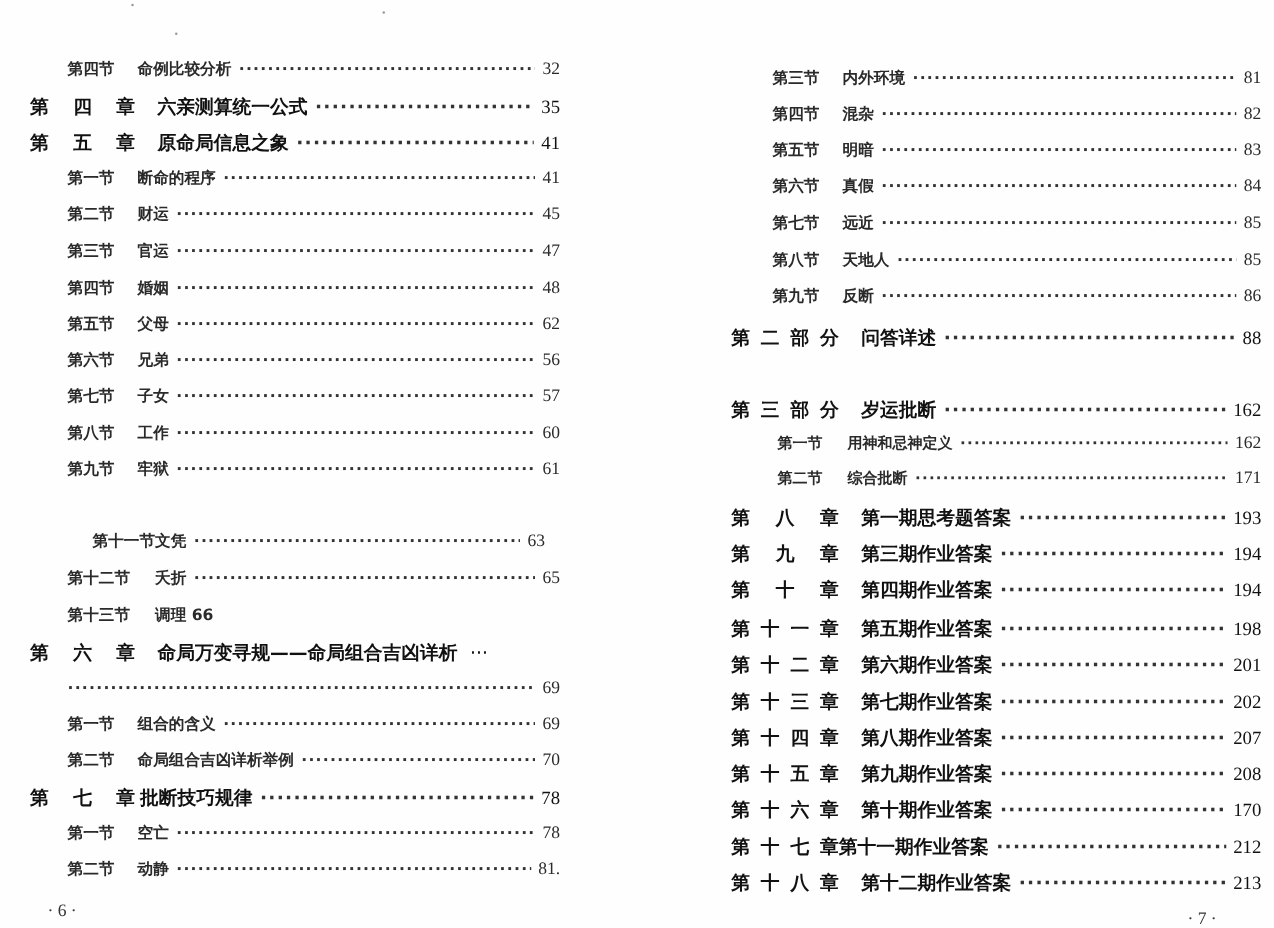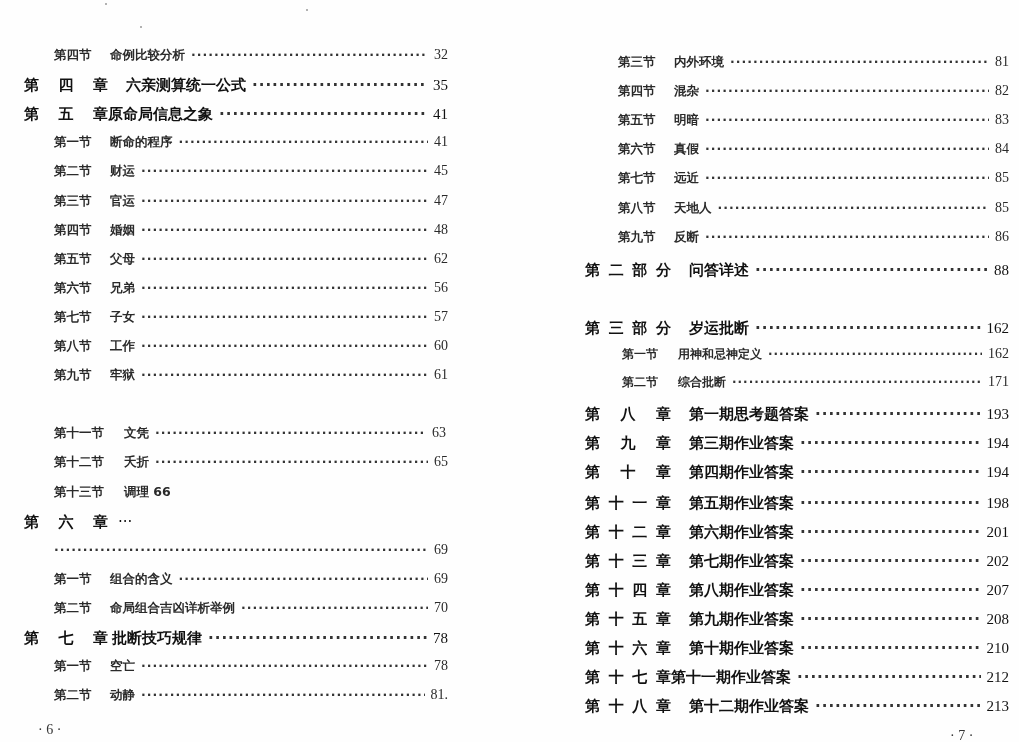--- a/index.html
+++ b/index.html
@@ -45,21 +45,21 @@
       <span class="title" style="margin-left: 18px;">六亲测算统一公式</span>
       <span class="lead"></span>
       <span class="pg">35</span>
     </div>
     <div class="row chap" style="top: 105.2px; left: 24px; right: 22px;">
       <span class="num" style="width: 84px; display: inline-flex; justify-content: space-between;">
         <span>第</span>
         <span>五</span>
         <span>章</span>
       </span>
-      <span class="title" style="">原命局信息之象</span>
+      <span class="title" style="margin-left: 18px;">原命局信息之象</span>
       <span class="lead"></span>
       <span class="pg">41</span>
     </div>
     <div class="row sec" style="top: 134.3px; left: 54px; right: 22px;">
       <span class="num" style="width: 56px;">第一节</span>
       <span class="title">断命的程序</span>
       <span class="lead"></span>
       <span class="pg">41</span>
     </div>
     <div class="row sec" style="top: 163.4px; left: 54px; right: 22px;">
@@ -103,21 +103,21 @@
       <span class="title">工作</span>
       <span class="lead"></span>
       <span class="pg">60</span>
     </div>
     <div class="row sec" style="top: 367.1px; left: 54px; right: 22px;">
       <span class="num" style="width: 56px;">第九节</span>
       <span class="title">牢狱</span>
       <span class="lead"></span>
       <span class="pg">61</span>
     </div>
-    <div class="row sec" style="top: 425.3px; left: 54px; right: 24px;">
+    <div class="row sec" style="top: 425.3px; left: 54px; right: 34px; text-align: right;">
       <span class="num" style="width: 70px;">第十一节</span>
       <span class="title">文凭</span>
       <span class="lead"></span>
       <span class="pg">63</span>
     </div>
     <div class="row sec" style="top: 454.4px; left: 54px; right: 22px;">
       <span class="num" style="width: 70px;">第十二节</span>
       <span class="title">夭折</span>
       <span class="lead"></span>
       <span class="pg">65</span>
@@ -129,20 +129,21 @@
     <div class="row sec" style="top: 541.7px; left: 54px; right: 22px;">
       <span class="lead" style="margin-left: 0px;"></span>
       <span class="pg">69</span>
     </div>
     <div class="row chap" style="top: 512.6px; left: 24px; right: 22px;">
       <span class="num" style="width: 84px; display: inline-flex; justify-content: space-between;">
         <span>第</span>
         <span>六</span>
         <span>章</span>
       </span>
+      <span class="title" style="margin-left: 18px;">命局万变寻规——命局组合吉凶详析</span>
       <span style="margin-left: 10px; font-weight: normal;">···</span>
     </div>
     <div class="row sec" style="top: 570.8px; left: 54px; right: 22px;">
       <span class="num" style="width: 56px;">第一节</span>
       <span class="title">组合的含义</span>
       <span class="lead"></span>
       <span class="pg">69</span>
     </div>
     <div class="row sec" style="top: 599.9px; left: 54px; right: 22px;">
       <span class="num" style="width: 56px;">第二节</span>
@@ -337,21 +338,21 @@
     </div>
     <div class="row chap" style="top: 639px; left: 25px; right: 10px;">
       <span class="num" style="width: 86px; display: inline-flex; justify-content: space-between;">
         <span>第</span>
         <span>十</span>
         <span>六</span>
         <span>章</span>
       </span>
       <span class="title" style="margin-left: 18px;">第十期作业答案</span>
       <span class="lead"></span>
-      <span class="pg">210</span>
+      <span class="pg">170</span>
     </div>
     <div class="row chap" style="top: 668.1px; left: 25px; right: 10px;">
       <span class="num" style="width: 86px; display: inline-flex; justify-content: space-between;">
         <span>第</span>
         <span>十</span>
         <span>七</span>
         <span>章</span>
       </span>
       <span class="title" style="">第十一期作业答案</span>
       <span class="lead"></span>

